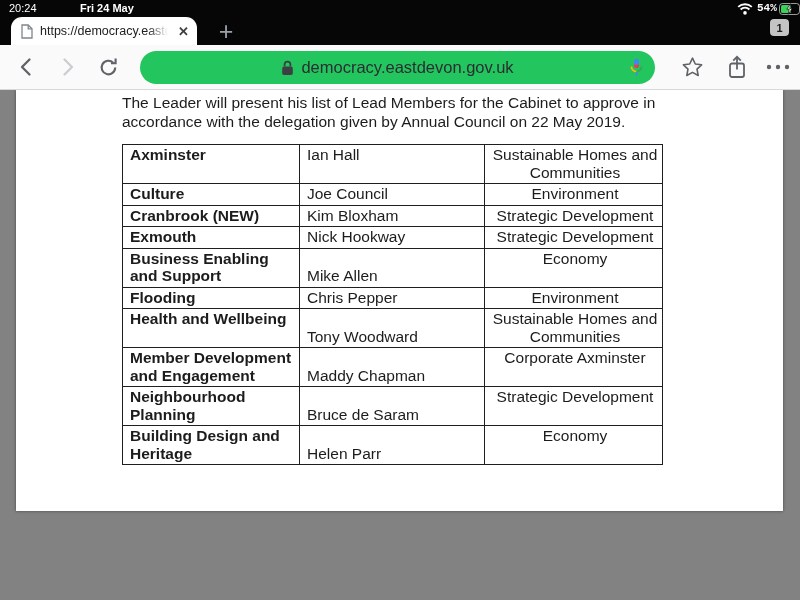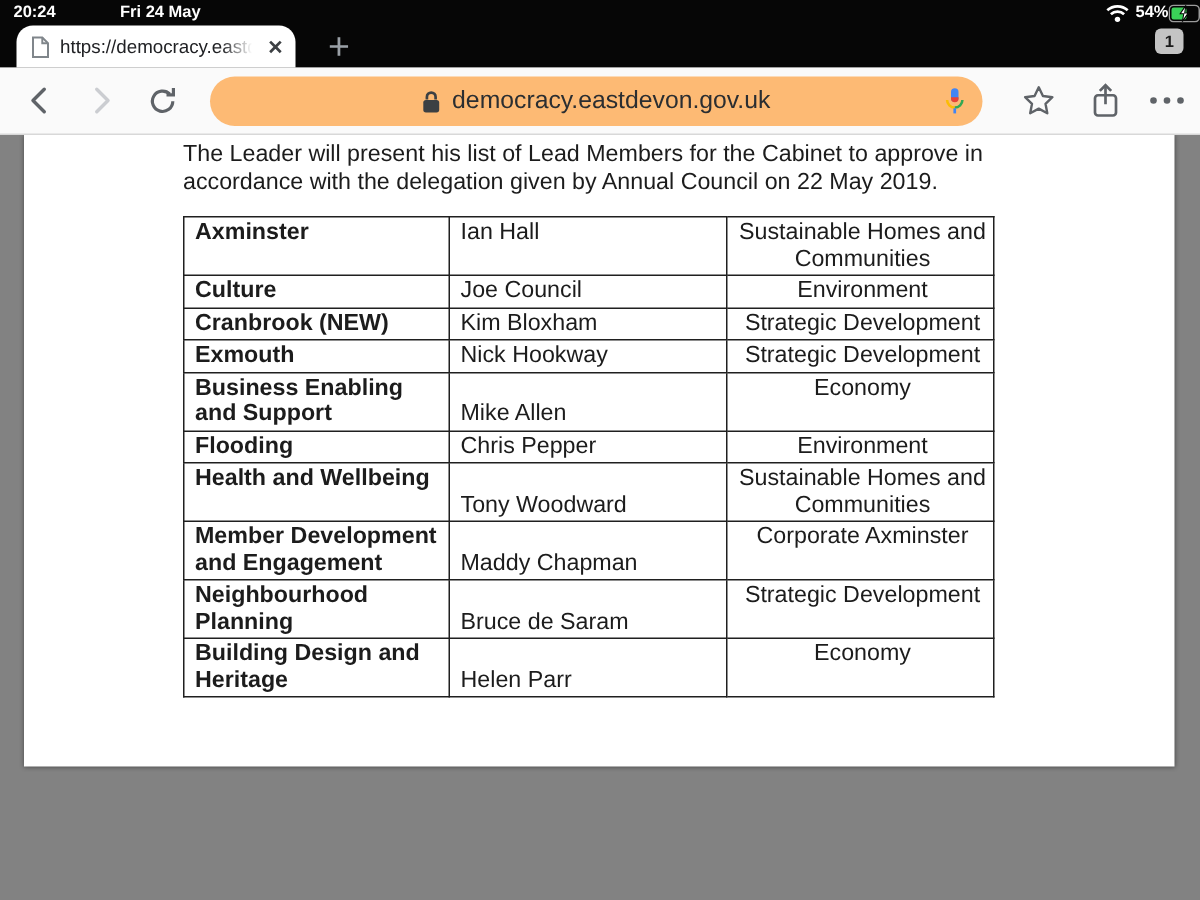--- a/index.html
+++ b/index.html
@@ -1,24 +1,24 @@
 <!DOCTYPE html>
 <html><head>
 <meta charset="utf-8">
 <style>
   * { margin:0; padding:0; box-sizing:border-box; }
   html,body { width:800px; height:600px; overflow:hidden; background:#828282;
               font-family:"Liberation Sans", sans-serif; }
 
   
   .chrome-top { position:absolute; left:0; top:0; width:800px; height:45px; background:#060606; }
-  .status-time { position:absolute; left:9px; top:2px; color:#fff; font-size:11px; font-weight:bold; }
+  .status-time { position:absolute; left:9px; top:2px; color:#fff; font-size:11px; font-weight:normal; }
   .status-date { position:absolute; left:52px; top:2px; color:#fff; font-size:11px; font-weight:bold;padding-left:28px; }
   .wifi { position:absolute; left:737px; top:3px; }
-  .status-batt-pct { position:absolute; left:757px; top:2px; color:#fff; font-size:11px; font-weight:bold; }
+  .status-batt-pct { position:absolute; left:757px; top:2px; color:#fff; font-size:11px; font-weight:bold;font-family:Liberation Mono, monospace; }
   .batt { position:absolute; left:779px; top:3px; }
 
   .tab { position:absolute; left:11px; top:17px; width:186px; height:28px; background:#fff;
          border-radius:11px 11px 0 0; display:flex; align-items:center; padding:0 8px 0 10px; cursor:default; }
   .tab-doc { flex:0 0 auto; margin-right:7px; display:flex; }
   .tab-title { position:relative; overflow:hidden; white-space:nowrap; max-width:128px;
                font-size:12.5px; color:#202124; }
   .tab-title::after { content:""; position:absolute; right:0; top:0; bottom:0; width:20px;
                background:linear-gradient(to right, rgba(255,255,255,0), #fff); }
   .tab-close { margin-left:auto; font-size:13px; font-weight:bold; color:#3c4043; line-height:1; }
@@ -31,21 +31,21 @@
   
   .navbar { position:absolute; left:0; top:45px; width:800px; height:45px; background:#fafafa;
             border-bottom:1px solid #d8d8d8; }
   .nav-btn { position:absolute; top:0; height:44px; display:flex; align-items:center; justify-content:center; }
   .btn-back   { left:10px;  width:34px; }
   .btn-fwd    { left:50px;  width:34px; }
   .btn-reload { left:90px;  width:36px; }
   .btn-star   { left:672px; width:40px; }
   .btn-share  { left:718px; width:38px; }
   .btn-menu   { left:758px; width:40px; }
-  .omnibox { position:absolute; left:140px; top:6px; width:515px; height:33px; background:#fdba74;
+  .omnibox { position:absolute; left:140px; top:6px; width:515px; height:33px; background:#22c55e;
              border-radius:17px; display:flex; align-items:center; justify-content:center; gap:7px; }
   .url-text { font-size:16.5px; color:#2b2e31; }
   .mic { position:absolute; right:11px; top:7px; }
 
   
   .viewport { position:absolute; left:0; top:90px; width:800px; height:510px; background:#828282; overflow:hidden; }
   .pdf-page { position:absolute; left:16px; width:767px; background:#fff;
               box-shadow:0 0 3px rgba(0,0,0,0.45); overflow:hidden;padding-left:44px; }
   .page1 { top:0; height:421px; }
   .page2 { top:437px; height:73px; }

